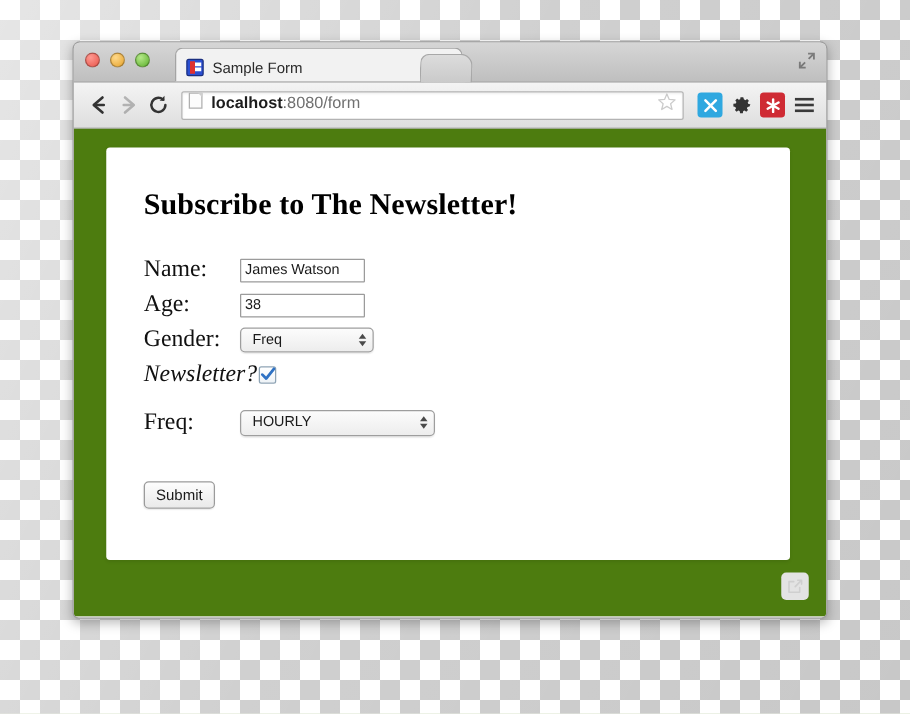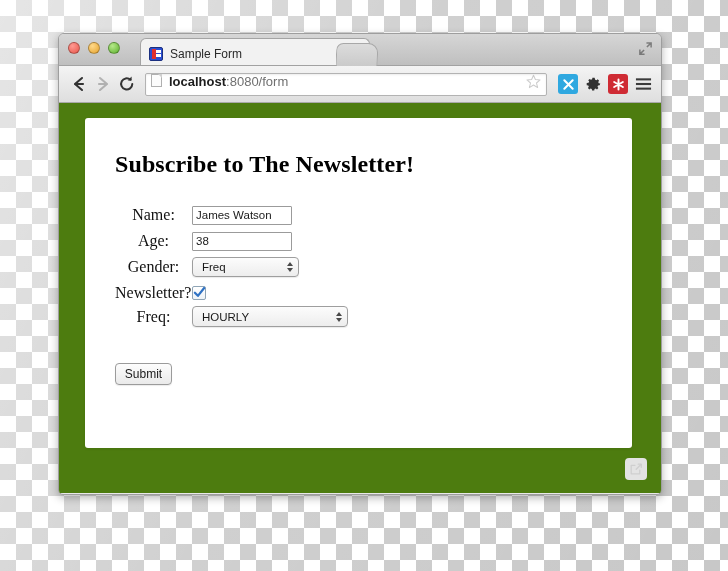--- a/index.html
+++ b/index.html
@@ -243,27 +243,26 @@
     color: #000;
     margin: 0 0 27px 0;
     letter-spacing: 0.1px;
   }
   .form-row {
     display: flex;
     align-items: center;
     margin-bottom: 6px;
     min-height: 20px;
   }
-  .form-row.tight { margin-bottom: 3px; }
+  .form-row.tight { margin-bottom: 16px; font-style: italic; }
   .field-label {
     width: 77px;
     flex: 0 0 auto;
-    font-size: 16px;
+    font-size: 19px;
     color: #111;
-    text-align: center;
   }
   .field-label.inline { width: auto; }
 
   input.text-input {
     width: 100px;
     height: 19px;
     font-family: "Liberation Sans", sans-serif;
     font-size: 11.5px;
     color: #1a1a1a;
     padding: 0 3px;

